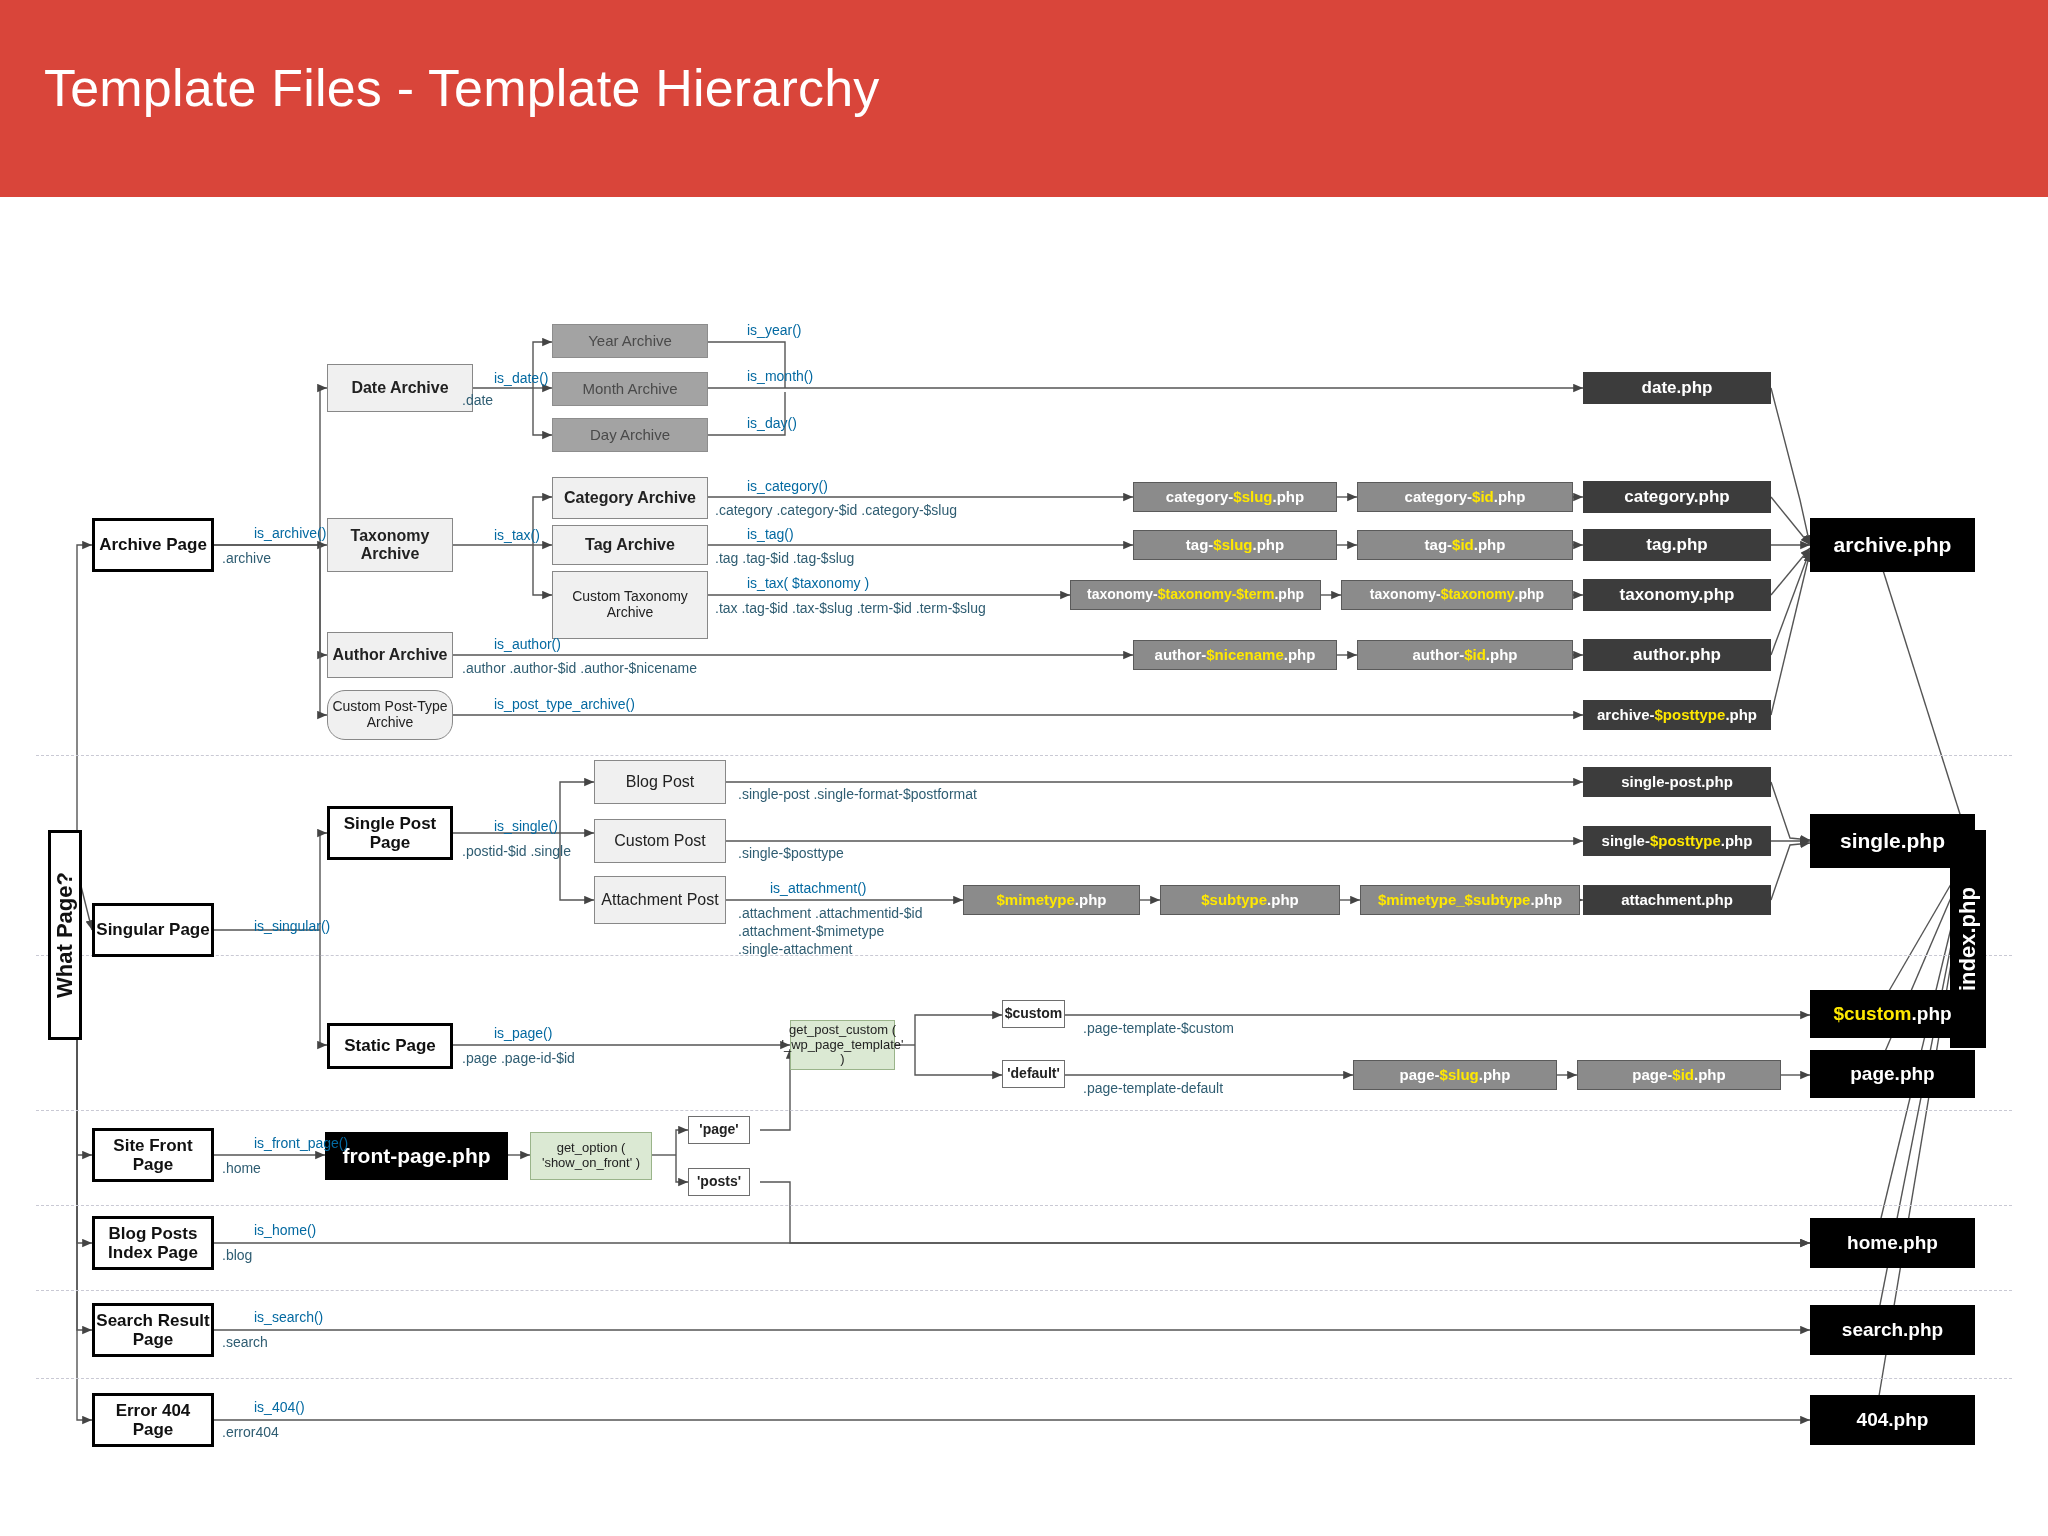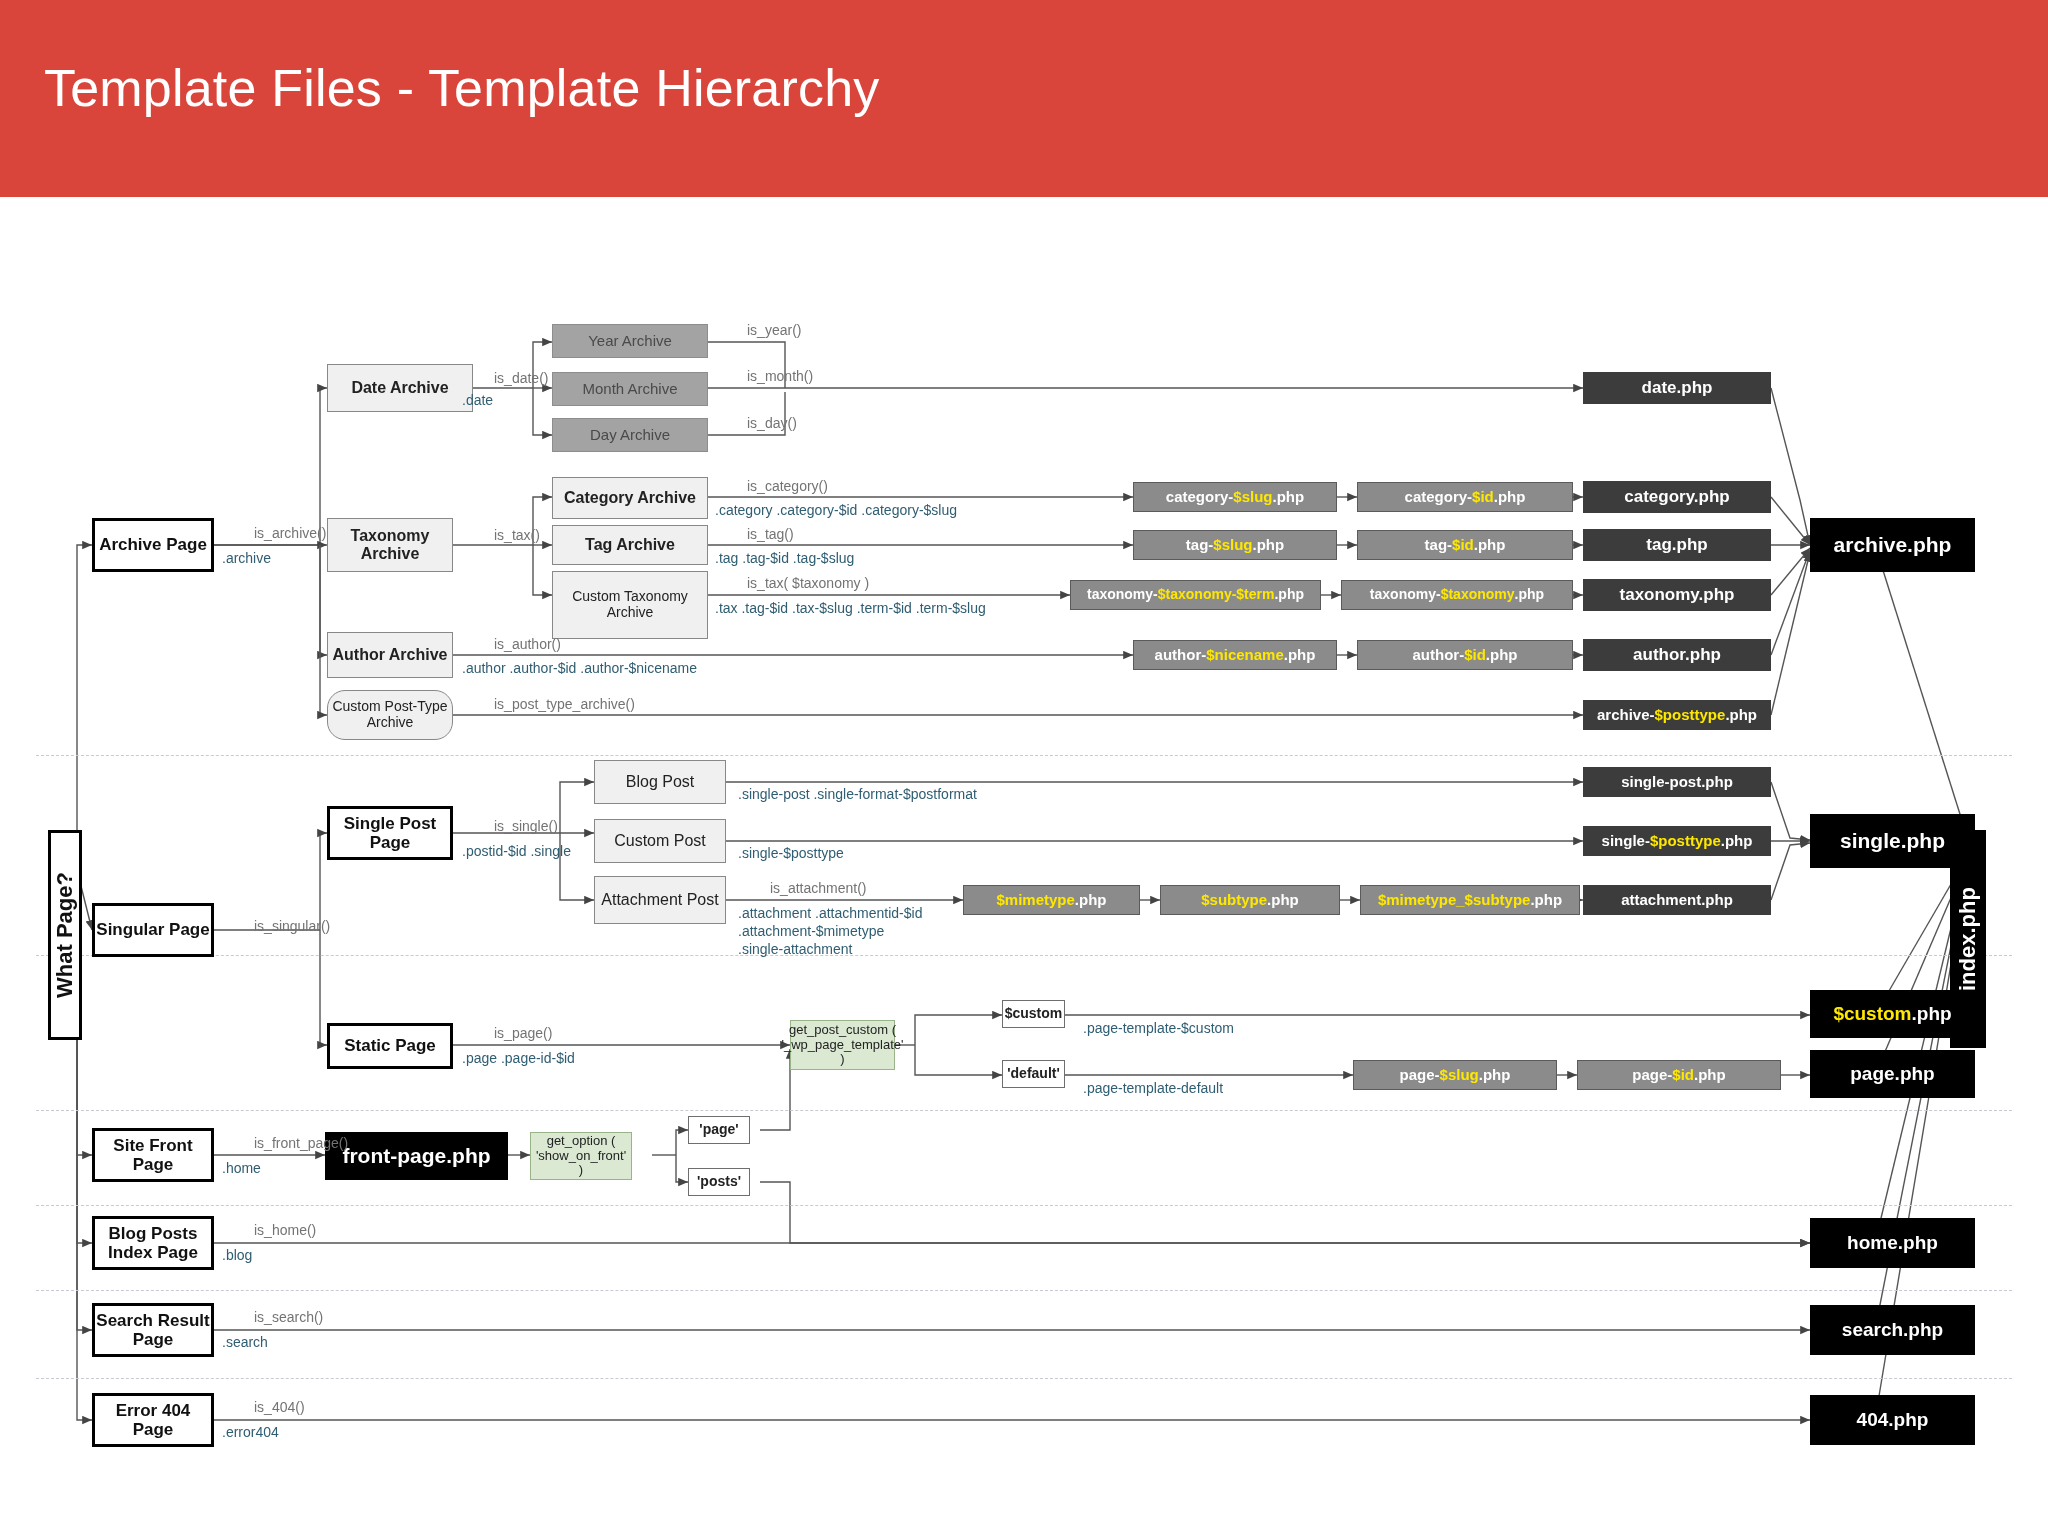--- a/index.html
+++ b/index.html
@@ -58,21 +58,21 @@
   .n-black .v{color:#ffe800;}
   .n-black.small{font-size:19px;}
 
   
   .n-vert{writing-mode:vertical-rl;transform:rotate(180deg);}
   .n-vert.n-root{font-size:22px;}
   .n-vert.n-black{font-size:22px;}
 
   
   .lbl{position:absolute;white-space:nowrap;font-size:14px;color:#4a3b3b;}
-  .lbl.cond{color:#737373;padding-left:32px;}
+  .lbl.cond{color:#0369a1;padding-left:32px;}
   .lbl.cls{color:#2f5d72;}
 
   .divider{position:absolute;height:0;border-top:1.5px dashed #c9c9d4;}
 </style>
 </head>
 <body>
 
 <div id="header">
   <div class="title">Template Files - Template Hierarchy</div>
 </div>
@@ -270,21 +270,21 @@
 <div class="node n-mid" style="left:594px;top:819px;width:132px;height:44px;">
   <span>Custom Post</span>
   </div>
 <div class="node n-mid" style="left:594px;top:876px;width:132px;height:48px;">
   <span>Attachment Post</span>
   </div>
 
 <div class="node n-green" style="left:790px;top:1020px;width:105px;height:50px;padding:0 4px;font-size:13px;">
   <span>get_post_custom ( '_wp_page_template' )</span>
   </div>
-<div class="node n-green" style="left:530px;top:1132px;width:102px;height:48px;padding:8px 4px;font-size:13px;">
+<div class="node n-green" style="left:530px;top:1132px;width:122px;height:48px;padding:8px 4px;font-size:13px;">
   <span>get_option ( 'show_on_front' )</span>
   </div>
 
 <div class="node n-opt" style="left:1002px;top:1000px;width:63px;height:28px;">
   <span>$custom</span>
   </div>
 <div class="node n-opt" style="left:1002px;top:1060px;width:63px;height:28px;">
   <span>'default'</span>
   </div>
 <div class="node n-opt" style="left:688px;top:1116px;width:62px;height:28px;">

